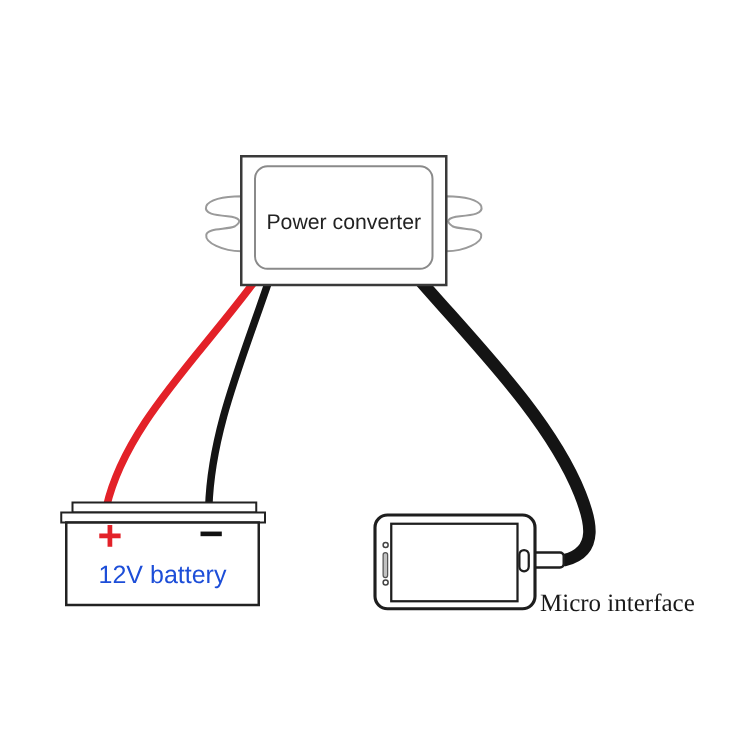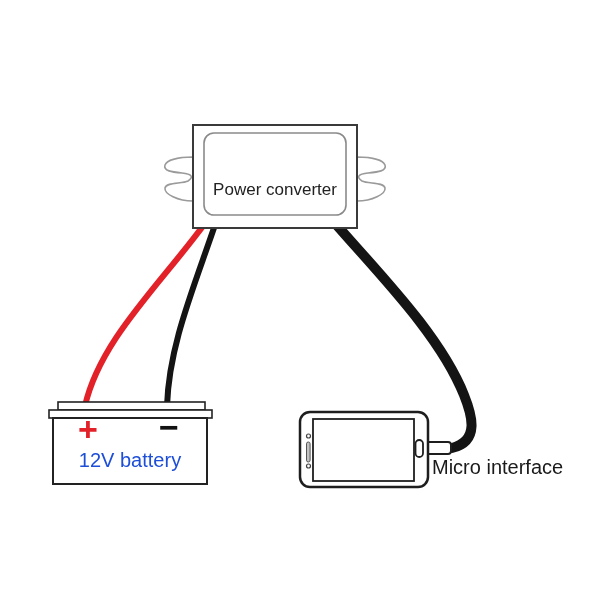--- a/index.html
+++ b/index.html
@@ -20,42 +20,43 @@
     left: 0;
     top: 0;
   }
   .label {
     position: absolute;
     color: #1f1f1f;
     white-space: nowrap;
   }
   .converter-label {
     left: 204px;
-    top: 178px;
+    top: 166px;
     width: 142px;
     text-align: center;
     font-size: 17px;
     line-height: 24px;
     color: #222222;
   }
   .battery-label {
     left: 50px;
     top: 447px;
     width: 160px;
     text-align: center;
     font-size: 20px;
     line-height: 26px;
     color: #1d4ed8;
   }
   .micro-label {
     left: 432px;
-    top: 454px;
+    top: 470px;
     font-size: 20px;
     line-height: 26px;
     color: #1a1a1a;
+    font-family: Liberation Serif, serif;
   }
   .terminal {
     position: absolute;
     width: 34px;
     text-align: center;
     font-size: 34px;
     line-height: 36px;
     font-weight: 700;
   }
   .terminal-plus {

